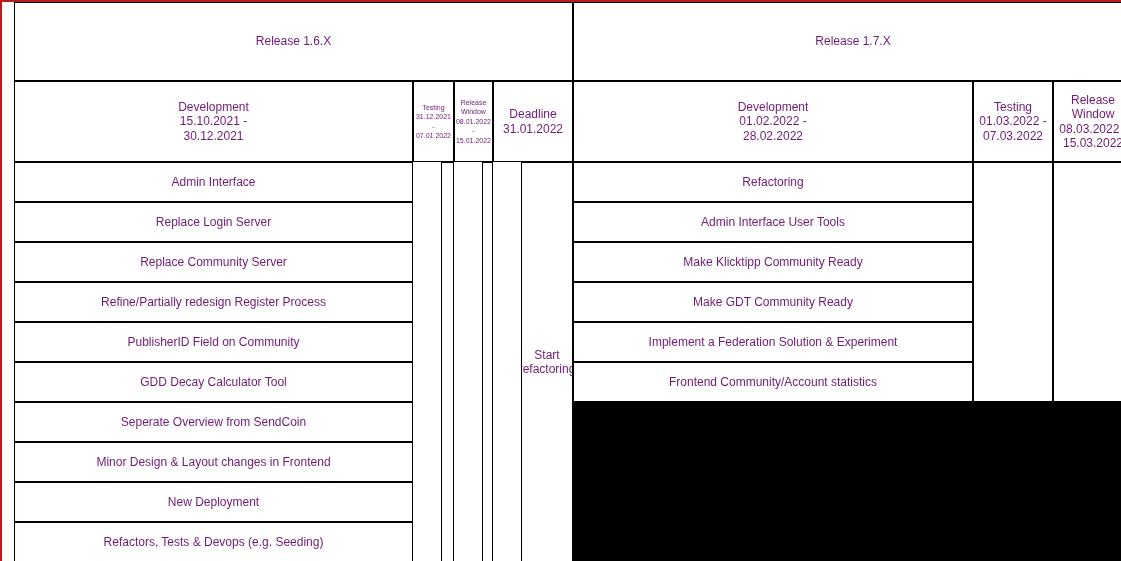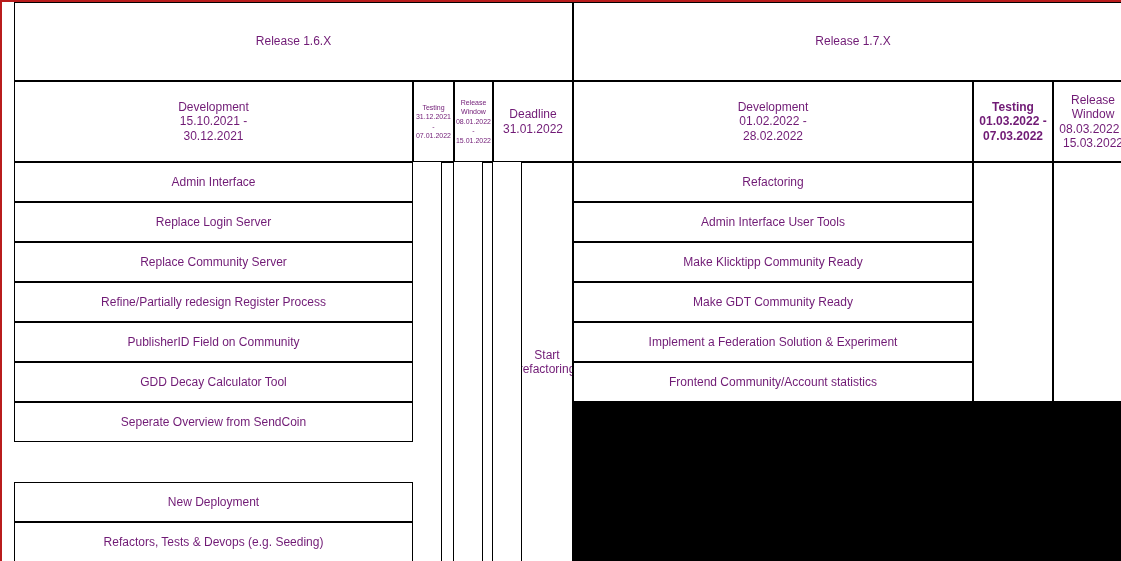--- a/index.html
+++ b/index.html
@@ -33,21 +33,21 @@
   }
   .cell.small {
     font-size: 7px;
     line-height: 1.35;
   }
   .cell.redacted {
     background: #000000;
   }
   
   .c1 { grid-column: 1; } .c2 { grid-column: 2; } .c3 { grid-column: 3; }
-  .c4 { grid-column: 4; } .c5 { grid-column: 5; } .c6 { grid-column: 6; font-weight: bold; }
+  .c4 { grid-column: 4; } .c5 { grid-column: 5; } .c6 { grid-column: 6; }
   .c7 { grid-column: 7; text-align: center; }
   .hdr-left  { grid-column: 1 / 5; grid-row: 1; }
   .hdr-right { grid-column: 5 / 8; grid-row: 1; }
   .r2 { grid-row: 2; }
   .body-span-left  { grid-row: 3 / 13; margin-left: 28px; }
   .body-span-right { grid-row: 3 / 9; }
   .black-block { grid-column: 5 / 8; grid-row: 9 / 13; }
 </style>
 </head>
 <body>
@@ -82,20 +82,21 @@
 08.03.2022 -
 15.03.2022</div>
 
   <div class="cell c1" style="grid-row:3">Admin Interface</div>
   <div class="cell c1" style="grid-row:4">Replace Login Server</div>
   <div class="cell c1" style="grid-row:6">Refine/Partially redesign Register Process</div>
   <div class="cell c1" style="grid-row:5">Replace Community Server</div>
   <div class="cell c1" style="grid-row:7">PublisherID Field on Community</div>
   <div class="cell c1" style="grid-row:8">GDD Decay Calculator Tool</div>
   <div class="cell c1" style="grid-row:9">Seperate Overview from SendCoin</div>
+  <div class="cell c1" style="grid-row:10">Minor Design &amp; Layout changes in Frontend</div>
   <div class="cell c1" style="grid-row:11">New Deployment</div>
   <div class="cell c1" style="grid-row:12">Refactors, Tests &amp; Devops (e.g. Seeding)</div>
 
   <div class="cell c2 body-span-left"></div>
   <div class="cell c3 body-span-left"></div>
   <div class="cell c4 body-span-left">Start
 refactoring</div>
 
   <div class="cell c5" style="grid-row:3">Refactoring</div>
   <div class="cell c5" style="grid-row:5">Make Klicktipp Community Ready</div>

